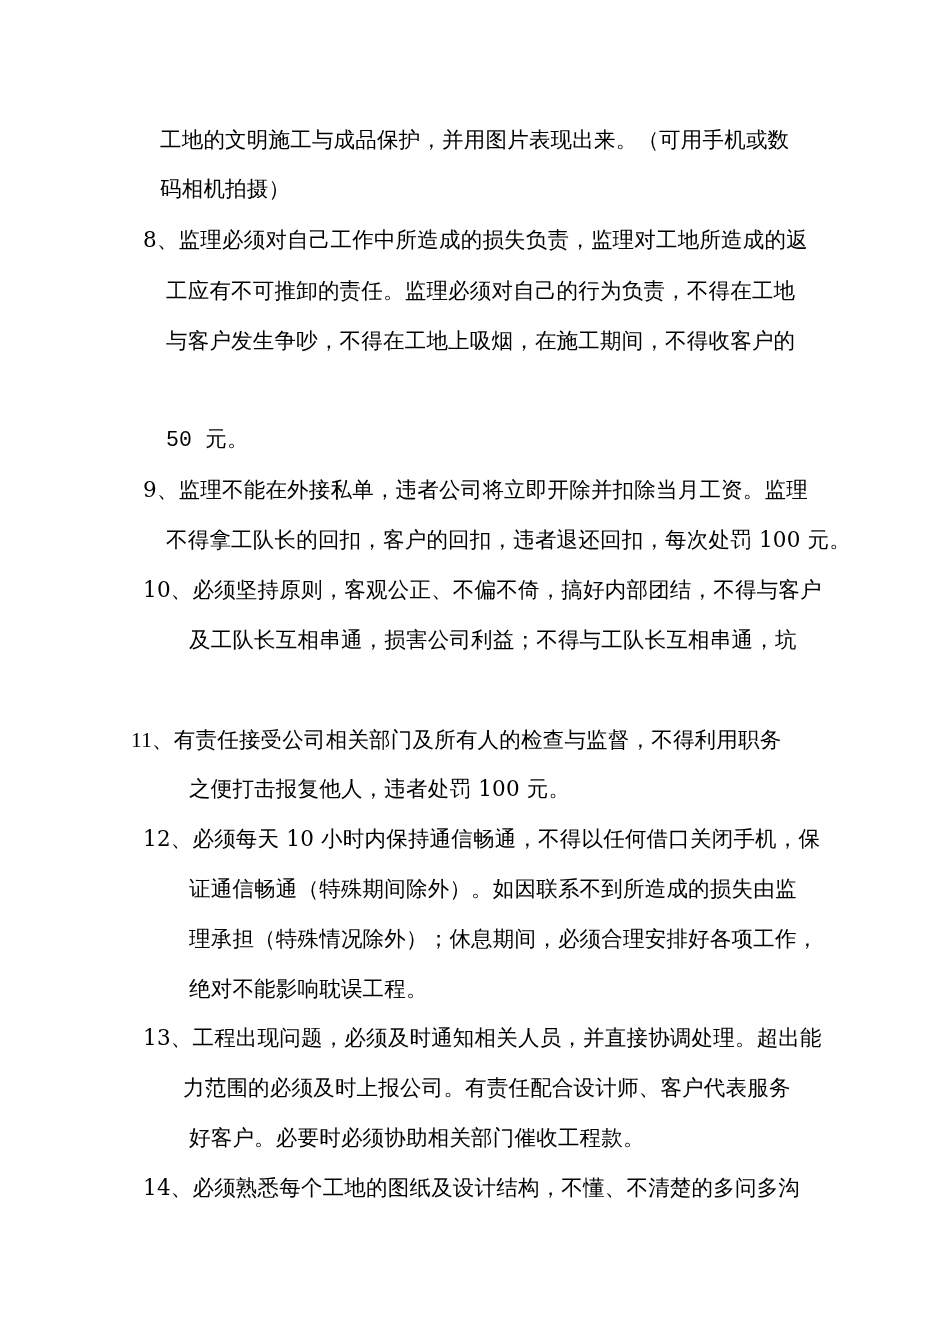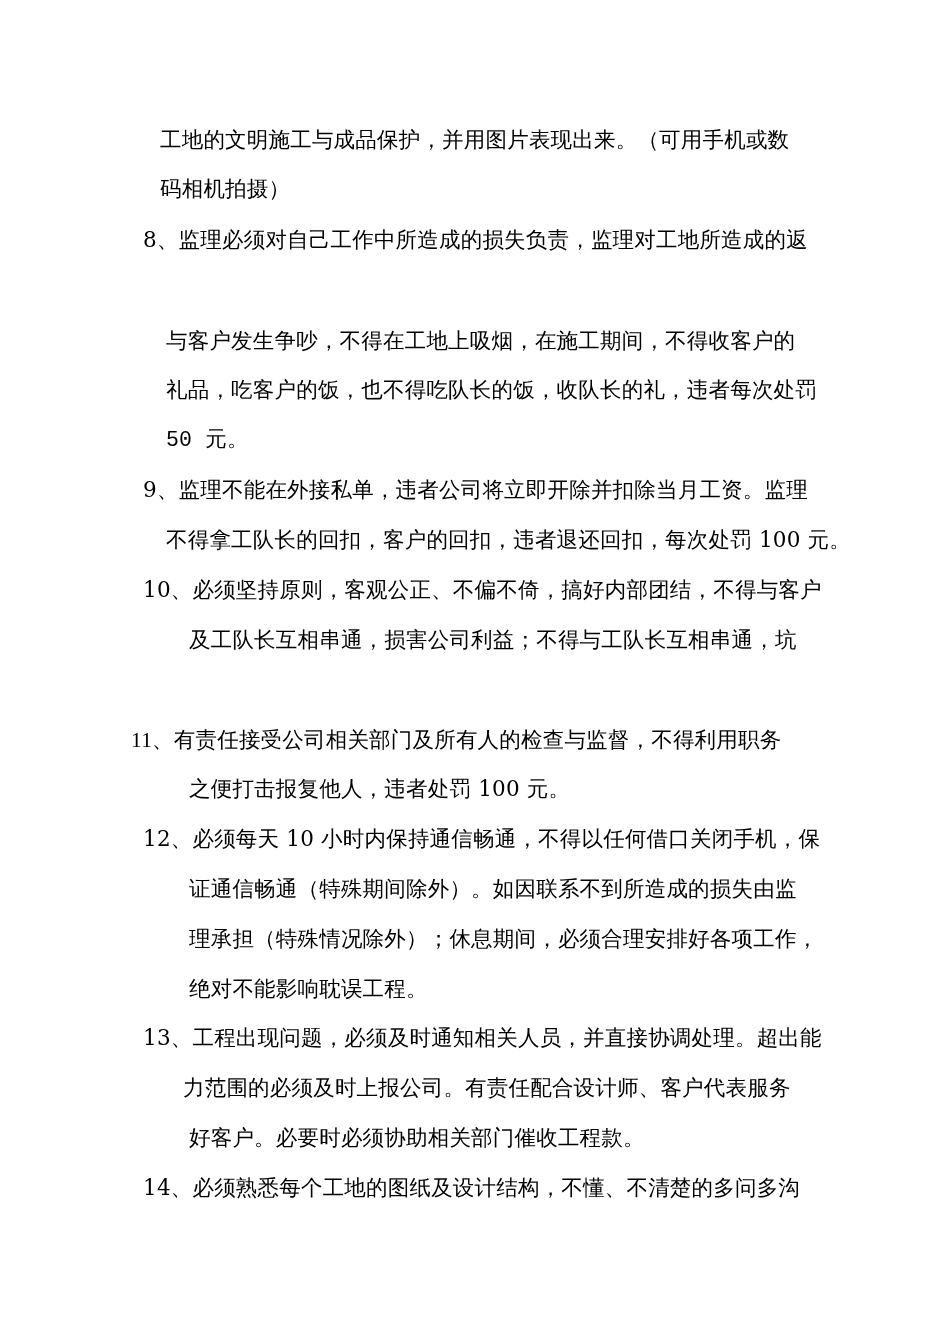--- a/index.html
+++ b/index.html
@@ -8,22 +8,22 @@
   .page { position: absolute; left: 0; top: 0; width: 826px; height: 1344px; }
   .line { position: absolute; font-size: 21.5px; line-height: 30px; white-space: nowrap; letter-spacing: 0.2px; }
 </style>
 </head>
 <body>
 
 <div class="page">
   <div class="line" style="left: 160px; top: 125px;">工地的文明施工与成品保护，并用图片表现出来。（可用手机或数</div>
   <div class="line" style="left: 160px; top: 174px; text-align: right;">码相机拍摄）</div>
   <div class="line" style="left: 143px; top: 225px;">8、监理必须对自己工作中所造成的损失负责，监理对工地所造成的返</div>
+  <div class="line" style="left: 166px; top: 276px;">工应有不可推卸的责任。监理必须对自己的行为负责，不得在工地</div>
   <div class="line" style="left: 166px; top: 326px;">与客户发生争吵，不得在工地上吸烟，在施工期间，不得收客户的</div>
-  <div class="line" style="left: 166px; top: 375px;">礼品，吃客户的饭，也不得吃队长的饭，收队长的礼，违者每次处罚</div>
   <div class="line" style="left: 166px; top: 425px; font-family: Liberation Mono, monospace;">50 元。</div>
   <div class="line" style="left: 143px; top: 475px;">9、监理不能在外接私单，违者公司将立即开除并扣除当月工资。监理</div>
   <div class="line" style="left: 166px; top: 525px;">不得拿工队长的回扣，客户的回扣，违者退还回扣，每次处罚 100 元。</div>
   <div class="line" style="left: 143px; top: 575px;">10、必须坚持原则，客观公正、不偏不倚，搞好内部团结，不得与客户</div>
   <div class="line" style="left: 189px; top: 625px;">及工队长互相串通，损害公司利益；不得与工队长互相串通，坑</div>
   <div class="line" style="left: 131px; top: 725px; font-family: Liberation Serif, serif;">11、有责任接受公司相关部门及所有人的检查与监督，不得利用职务</div>
   <div class="line" style="left: 189px; top: 774px;">之便打击报复他人，违者处罚 100 元。</div>
   <div class="line" style="left: 143px; top: 824px;">12、必须每天 10 小时内保持通信畅通，不得以任何借口关闭手机，保</div>
   <div class="line" style="left: 189px; top: 874px;">证通信畅通（特殊期间除外）。如因联系不到所造成的损失由监</div>
   <div class="line" style="left: 189px; top: 924px;">理承担（特殊情况除外）；休息期间，必须合理安排好各项工作，</div>

